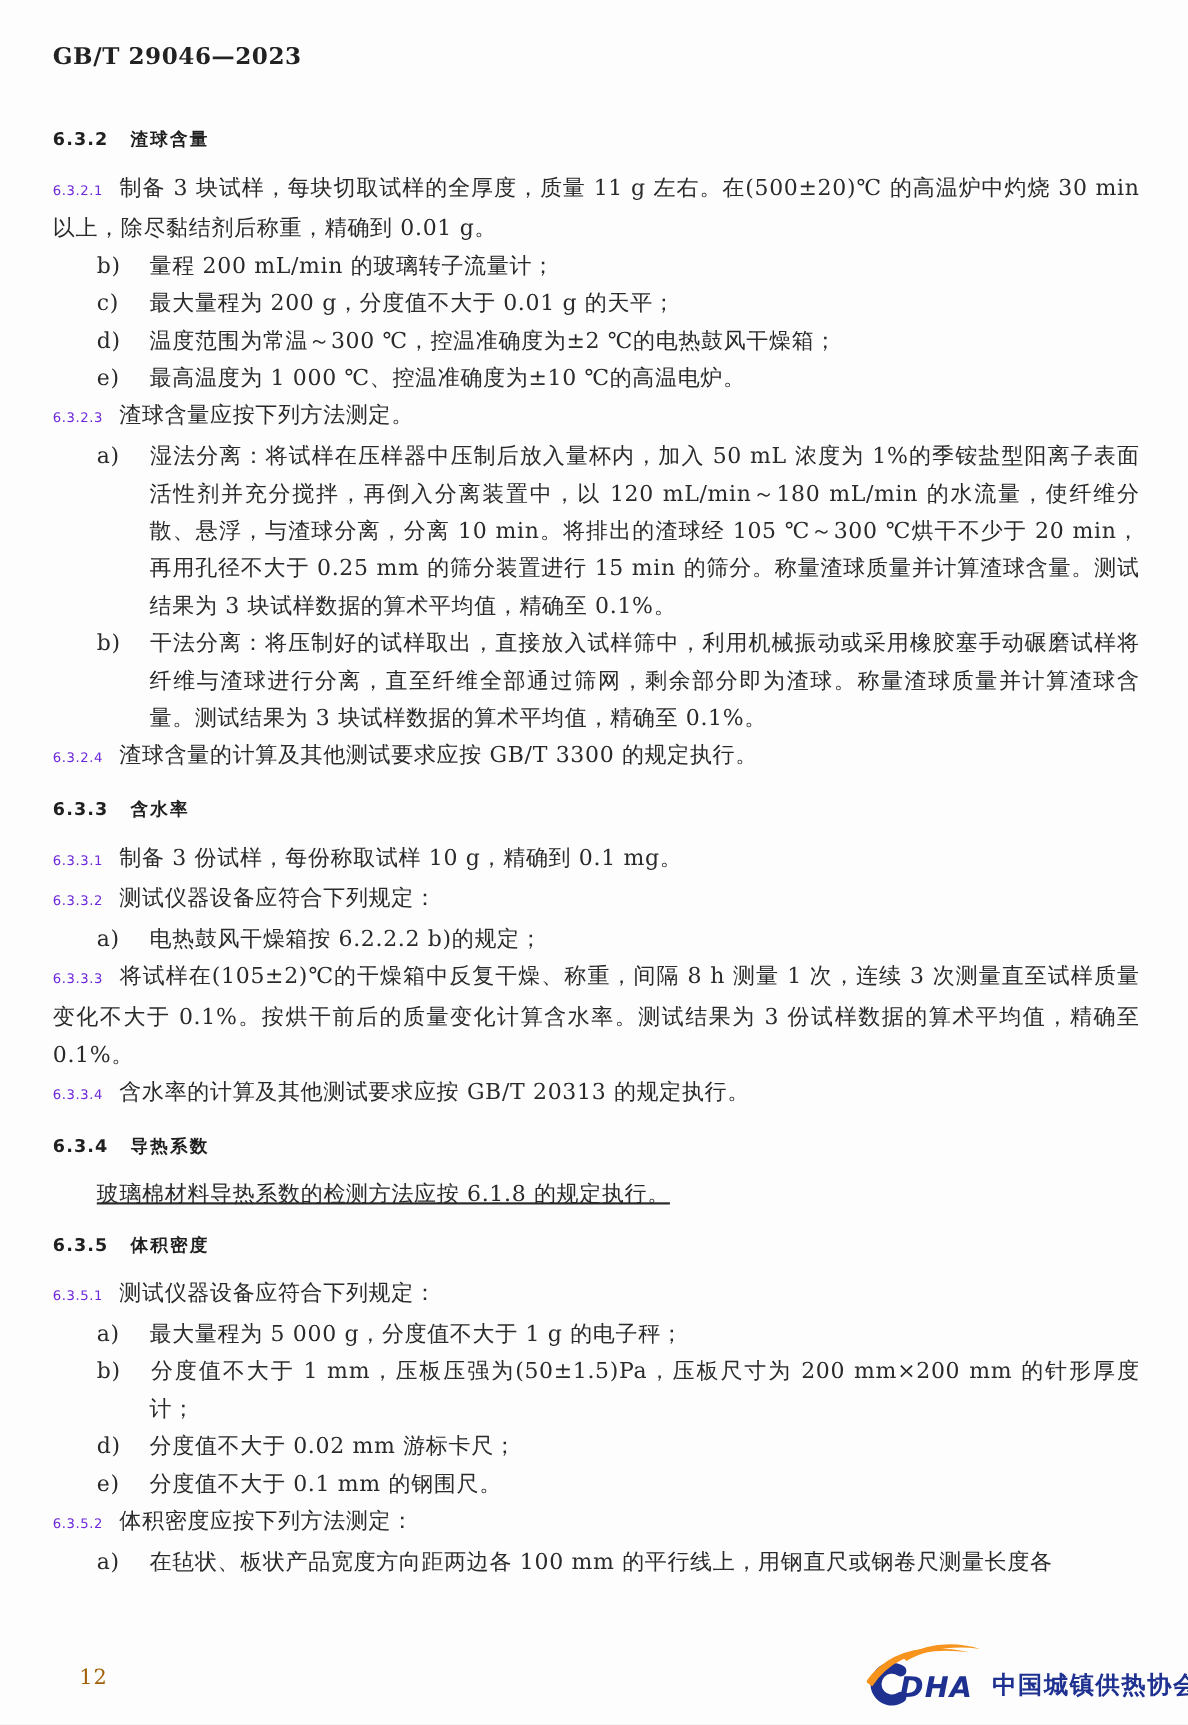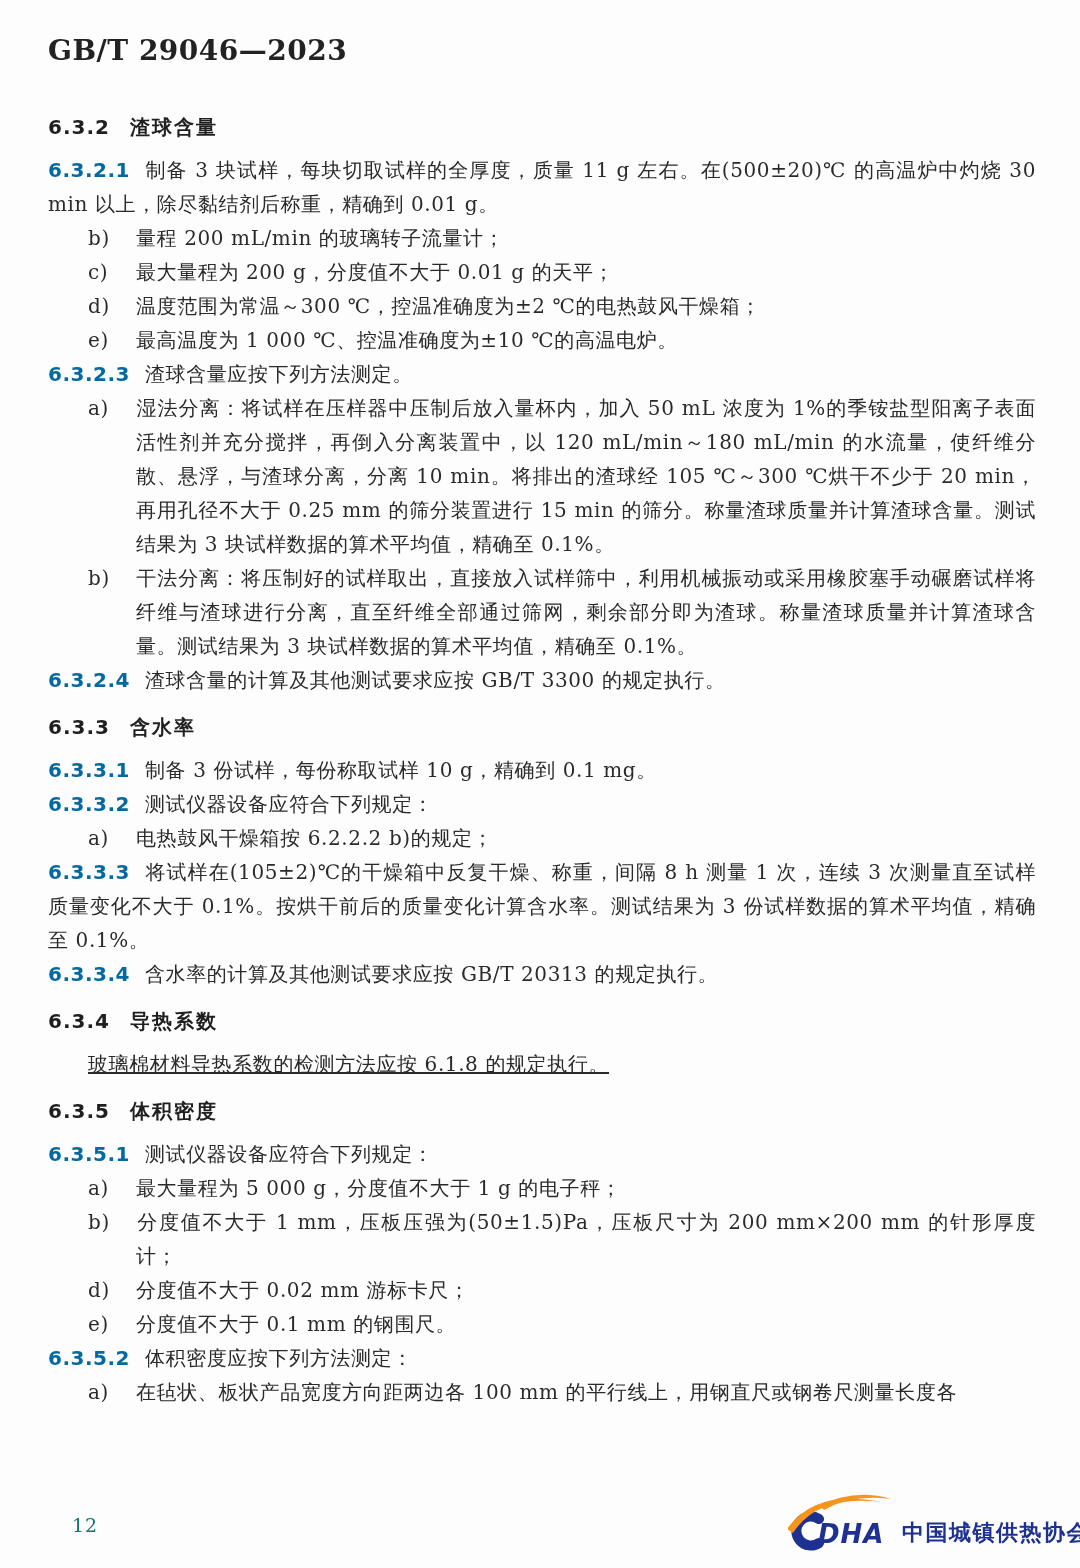--- a/index.html
+++ b/index.html
@@ -11,69 +11,69 @@
     color:#2a2a2a;
     overflow:hidden;
     margin:0 auto;
   }
   .content{
     position:absolute;
     left:48px;top:34px;
     width:988px;
   }
   .std-header{
-    font-size:28px;
+    font-size:21px;
     font-weight:bold;
     letter-spacing:0.5px;
     line-height:34px;
     color:#222;
     font-family:"DejaVu Serif", serif;
   }
   h2.section{
     font-family:"DejaVu Sans", sans-serif;
-    font-size:20px;
+    font-size:16px;
     font-weight:bold;
     color:#1f1f1f;
     margin:13px 0 9px 0;
     line-height:34px;
   }
   h2.section.first{margin-top:42px;}
   h2.section .sec-num{margin-right:20px;letter-spacing:1px;}
   h2.section .sec-title{letter-spacing:2px;}
   p.clause, p.item, p.plain{
     margin:0;
     font-size:20px;
     line-height:34px;
     text-align:justify;
     letter-spacing:0.6px;
     color:#2a2a2a;
   }
   .clause-num{
     font-family:"DejaVu Sans", sans-serif;
-    font-weight:bold;
-    font-size:20px;
-    color:#0369a1;
+    font-weight:normal;
+    font-size:12px;
+    color:#6d28d9;
     margin-right:15px;
     letter-spacing:0.5px;
     white-space:nowrap;
   }
   p.item{
     padding-left:88px;
   }
   .item-letter{
     display:inline-block;
     width:48px;
     margin-left:-48px;
   }
   p.plain{text-indent:40px;text-decoration:underline;}
   .page-num{
     position:absolute;
     left:72px;top:1514px;
     font-size:19px;
-    color:#0f766e;
+    color:#a16207;
     letter-spacing:1px;
   }
   .footer-logo{
     position:absolute;
     left:788px;top:1490px;
     display:flex;
     align-items:flex-end;
     gap:10px;
     z-index:5;
   }

